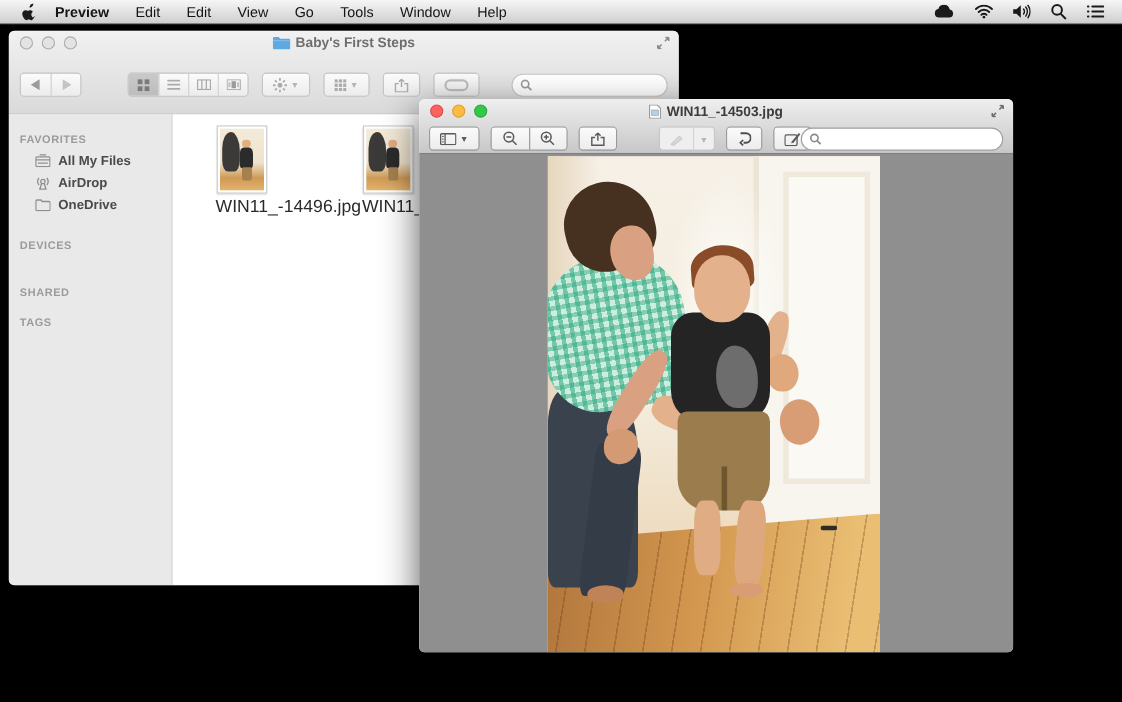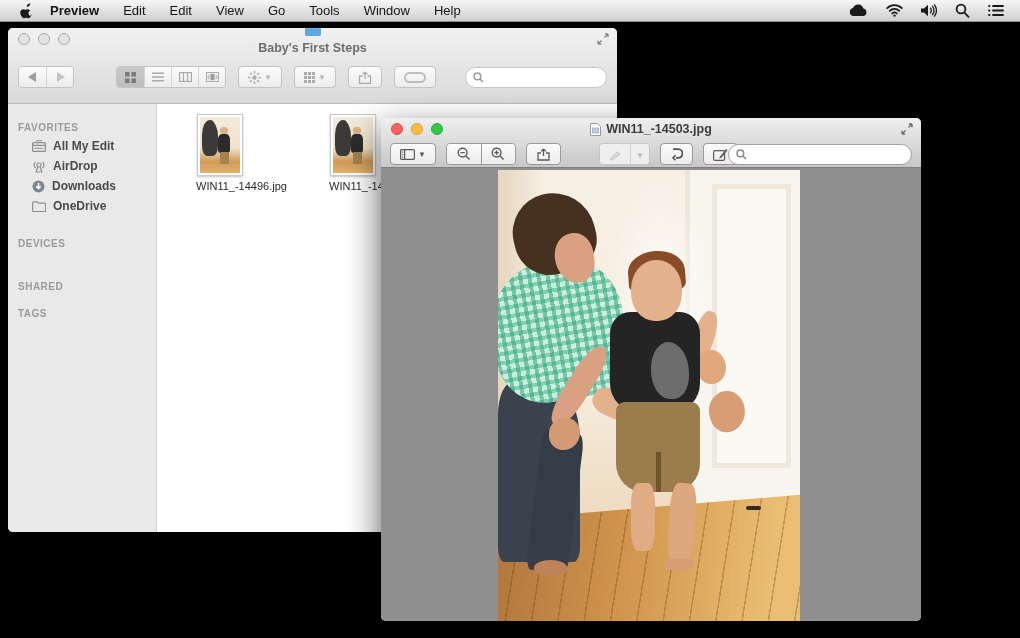--- a/index.html
+++ b/index.html
@@ -21,21 +21,21 @@
   .titlebar { height:22px; display:flex; align-items:center; position:relative; }
   .tl { width:12px; height:12px; border-radius:50%; margin-right:8px; }
   .tl-group { display:flex; align-items:center; position:absolute; left:10px; top:5px; }
   .wtitle { width:100%; text-align:center; font-size:12.5px; font-weight:bold;
     display:flex; justify-content:center; align-items:center; gap:5px; }
   .expand-ic { position:absolute; right:8px; top:5px; }
 
   
   #finder { left:8px; top:28px; width:609px; height:504px; z-index:1; }
   #finder .header { background:linear-gradient(#f1f1f1,#dadada); border-bottom:1px solid #bcbcbc; height:76px; }
-  #finder .wtitle { color:#6e6e6e;flex-direction:column; }
+  #finder .wtitle { color:#6e6e6e; }
   #finder .tl { background:#e3e3e3; border:1px solid #ababab; }
   .ftoolbar { display:flex; align-items:center; height:54px; padding:0 10px; gap:12px; position:relative; }
   .tbtn { height:22px; display:inline-flex; align-items:center; justify-content:center; padding:0 9px;
     background:linear-gradient(#fbfbfb,#ececec); border:1px solid #c3c3c3; border-radius:4px;
     color:#a9a9a9; font-size:12px; gap:3px; }
   .seg { display:inline-flex; border:1px solid #c3c3c3; border-radius:4px; overflow:hidden; height:22px; }
   .seg .sbtn { display:inline-flex; align-items:center; justify-content:center; width:27px;
     background:linear-gradient(#fbfbfb,#ececec); color:#ababab; border-left:1px solid #d4d4d4; }
   .seg .sbtn:first-child { border-left:none; }
   .seg .sbtn.sel { background:linear-gradient(#c9c9c9,#bdbdbd); color:#7d7d7d; }
@@ -56,24 +56,24 @@
   .thumb { position:absolute; width:48px; text-align:center; }
   .thumb-img { width:46px; height:62px; background:#fff; border:1px solid #c9c9c9; padding:2px; margin:0 auto;
     box-shadow:0 1px 2px rgba(0,0,0,.25); }
   .mini { width:100%; height:100%; position:relative; overflow:hidden;
     background:linear-gradient(180deg,#f3ead9 0%,#efe3cd 55%,#cf9a55 80%,#e3b26d 100%); }
   .mini .m-woman { position:absolute; left:4%; top:8%; width:42%; height:62%; background:#3c3a38; border-radius:40% 45% 30% 30%; }
   .mini .m-head { position:absolute; left:14%; top:6%; width:22%; height:16%; background:#5a3c28; border-radius:50%; }
   .mini .m-baby { position:absolute; left:46%; top:30%; width:30%; height:34%; background:#2b2b2b; border-radius:30% 30% 20% 20%; }
   .mini .m-bhead { position:absolute; left:51%; top:17%; width:19%; height:14%; background:#dfae83; border-radius:50%; }
   .mini .m-legs { position:absolute; left:50%; top:62%; width:22%; height:22%; background:#a4814f; border-radius:15%; }
-  .thumb .tlabel { font-size:11px; color:#2a2a2a; margin-top:4px; white-space:nowrap; }
+  .thumb .tlabel { font-size:16px; color:#2a2a2a; margin-top:4px; white-space:nowrap; }
 
   
-  #preview { left:381px; top:90px; width:540px; height:503px; z-index:2;margin-top:28px; }
+  #preview { left:381px; top:90px; width:540px; height:503px; z-index:2; }
   #preview .header { background:linear-gradient(#efefef,#c7c7c7); border-bottom:1px solid #7f7f7f; height:50px; }
   #preview .wtitle { color:#3c3c3c; }
   .tl.red { background:#fc615d; border:1px solid #d94c48; }
   .tl.yellow { background:#fdbc40; border:1px solid #d8a133; }
   .tl.green { background:#34c84a; border:1px solid #2aa83d; }
   .ptoolbar { display:flex; align-items:center; height:28px; padding:0 9px; gap:10px; position:relative; }
   #preview .tbtn, #preview .seg .sbtn { color:#4e4e4e; border-color:#9a9a9a; }
   #preview .seg { border-color:#9a9a9a; }
   .tbtn.disabled { color:#c0c0c0; border-color:#c6c6c6; background:#efefef; }
   #preview .searchf { position:absolute; right:9px; width:184px; border-color:#9f9f9f; }
@@ -290,39 +290,30 @@
     <div class="sidebar">
       <div class="section-h">FAVORITES</div>
 
       <div class="side-item">
         <span class="icon">
             <svg width="14" height="12" viewBox="0 0 14 12" fill="none" stroke="#8f8f8f" stroke-width="1.2">
               <rect x=".6" y="2.6" width="12.8" height="8.8" rx="1"></rect>
               <path d="M.6 5.4h12.8 M4 .8h6 M2.5 8.2h9" stroke-width="1.1"></path>
             </svg>
           </span>
-        <span>All My Edit</span>
+        <span>All My Files</span>
       </div>
       <div class="side-item">
         <span class="icon">
             <svg width="14" height="13" viewBox="0 0 14 13" fill="none" stroke="#8f8f8f" stroke-width="1.2">
               <circle cx="7" cy="5" r="2"></circle>
               <path d="M3.5 8.2a5 5 0 0 1 0-6.4 M10.5 1.8a5 5 0 0 1 0 6.4 M5.8 6.8 4.2 12h5.6L8.2 6.8"></path>
             </svg>
           </span>
         <span>AirDrop</span>
-      </div>
-      <div class="side-item">
-        <span class="icon">
-            <svg width="13" height="13" viewBox="0 0 13 13">
-              <circle cx="6.5" cy="6.5" r="6" fill="#7d8794"></circle>
-              <path d="M6.5 3v5 M4.3 6.2 6.5 8.6l2.2-2.4" stroke="#fff" stroke-width="1.5" fill="none"></path>
-            </svg>
-          </span>
-        <span>Downloads</span>
       </div>
       <div class="side-item">
         <span class="icon">
             <svg width="14" height="11" viewBox="0 0 14 11" fill="none" stroke="#8f8f8f" stroke-width="1.2">
               <path d="M.6 2c0-.7.5-1.2 1.2-1.2h3.4l1.2 1.4h6c.7 0 1.2.5 1.2 1.2v6c0 .7-.5 1.2-1.2 1.2H1.8C1.1 10.6.6 10.1.6 9.4z"></path>
             </svg>
           </span>
         <span>OneDrive</span>
       </div>
 

